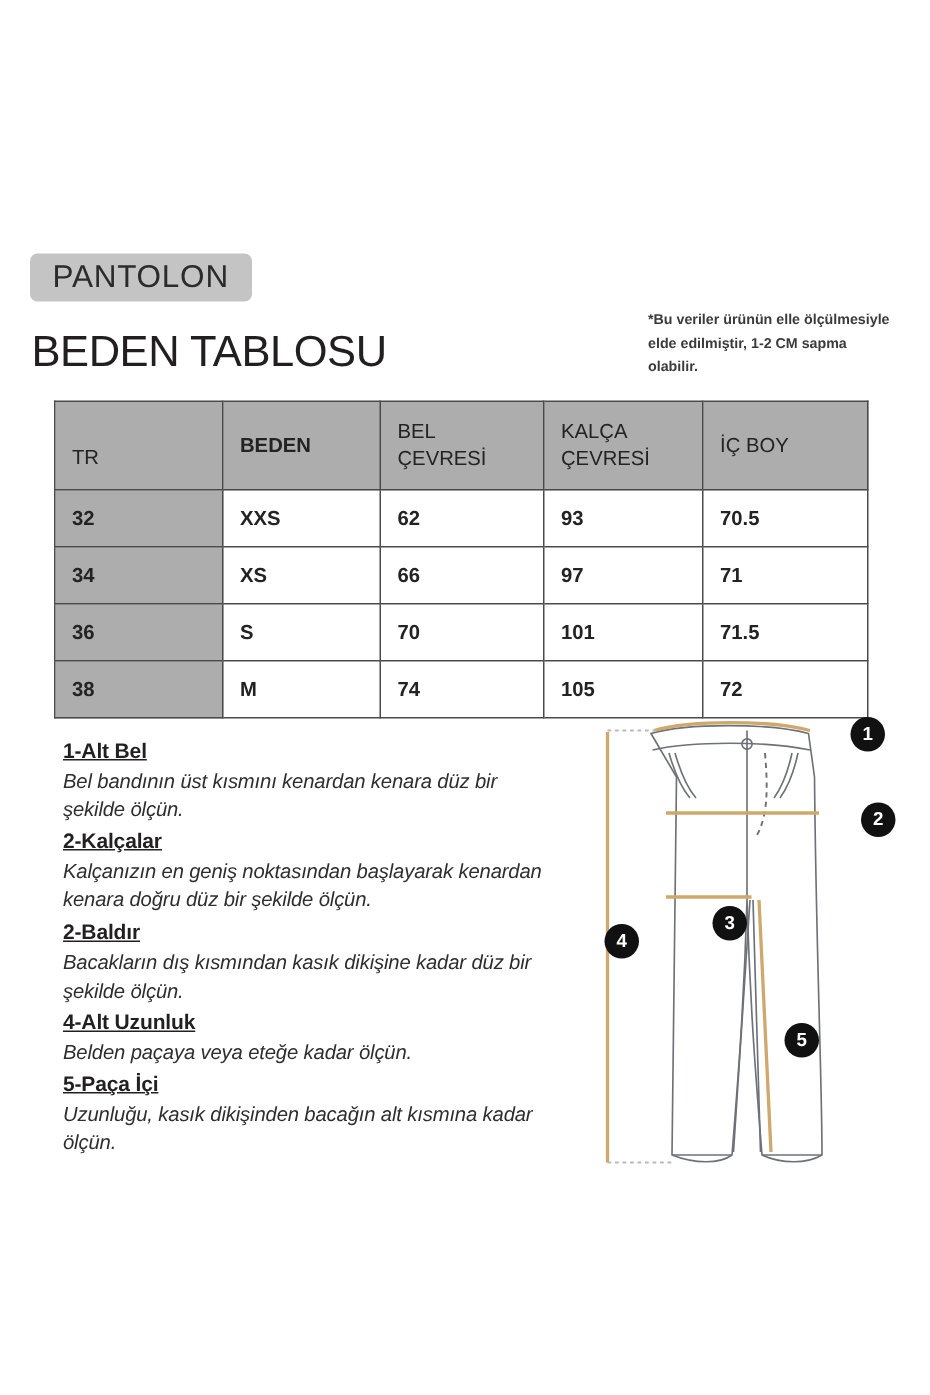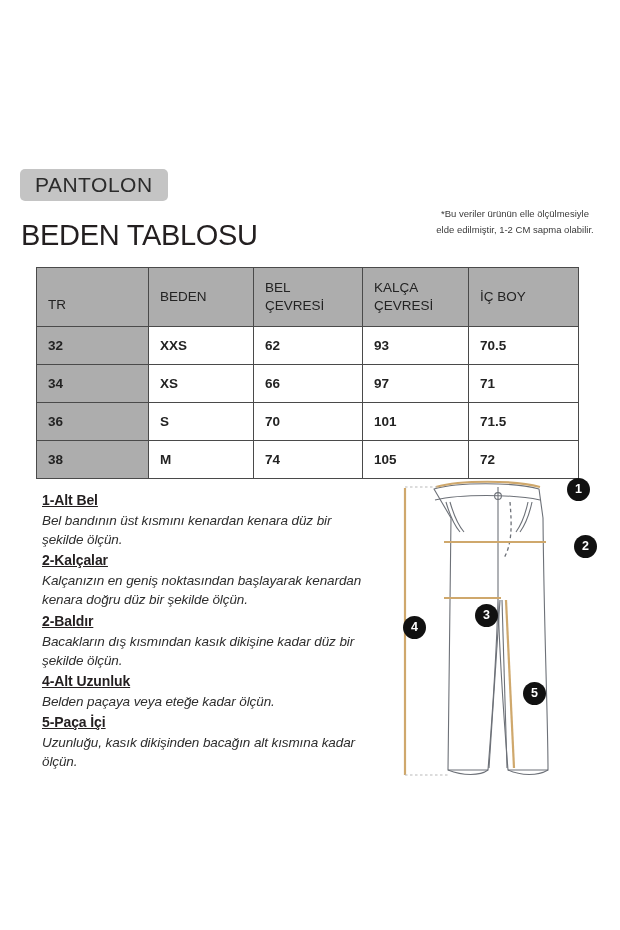--- a/index.html
+++ b/index.html
@@ -47,23 +47,23 @@
     letter-spacing: -0.3px;
     color: #231f20;
     line-height: 1.1;
   }
 
   .disclaimer {
     position: absolute;
     right: 22px;
     top: 206px;
     width: 166px;
-    text-align: center;
+    text-align: left;
     font-size: 9.5px;
-    font-weight: normal;
+    font-weight: bold;
     line-height: 1.65;
     color: #3a3a3a;
   }
 
   
   .size-table {
     position: absolute;
     left: 36px;
     top: 267px;
     width: 542px;
@@ -81,21 +81,21 @@
     background: #ffffff;
   }
   .size-table thead th {
     background: #adadad;
     height: 59px;
     font-weight: 400;
     line-height: 1.35;
     vertical-align: middle;
   }
   .size-table thead th.c-tr { vertical-align: bottom; padding-bottom: 12px; }
-  .size-table thead th.c-beden { vertical-align: middle; }
+  .size-table thead th.c-beden { vertical-align: middle; font-weight: bold; }
   .size-table tbody td { height: 38px; }
   .size-table tbody td.tr-cell { background: #adadad; }
 
   .col-tr    { width: 112px; }
   .col-beden { width: 105px; }
   .col-bel   { width: 109px; }
   .col-kalca { width: 106px; }
   .col-icboy { width: 110px; }
 
   

